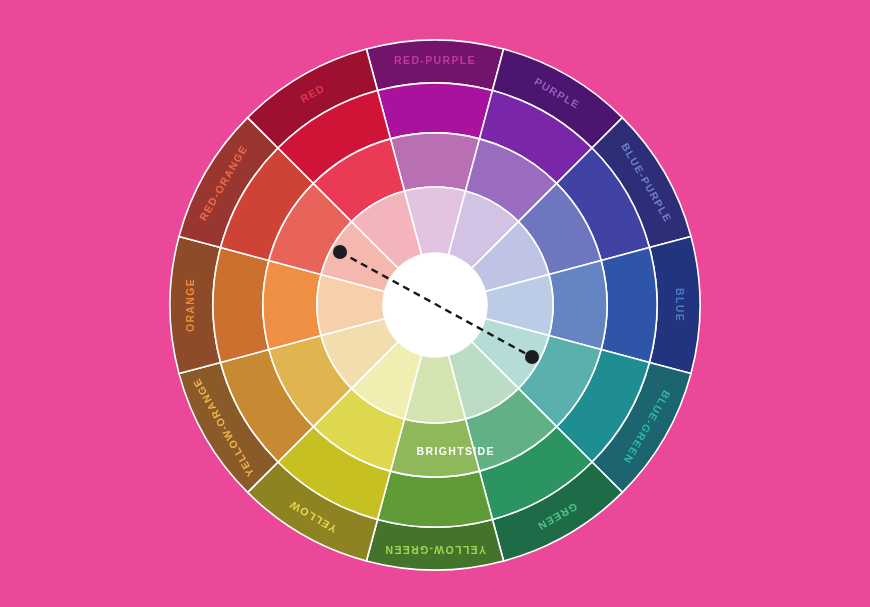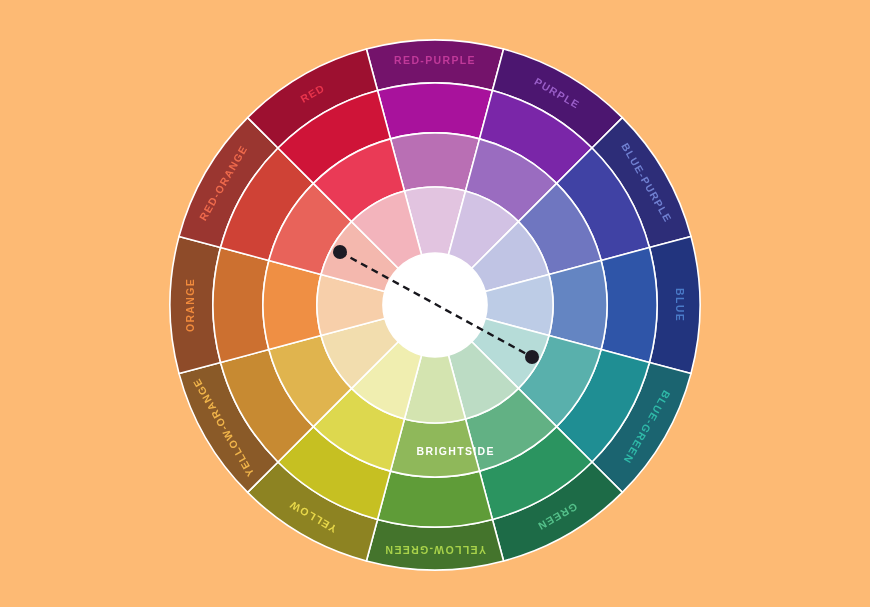--- a/index.html
+++ b/index.html
@@ -10,21 +10,21 @@
   body {
     width: 870px;
     height: 607px;
     overflow: hidden;
     font-family: "Liberation Sans", sans-serif;
   }
   #stage {
     position: relative;
     width: 870px;
     height: 607px;
-    background: #fdba74;
+    background: #ec4899;
   }
   #wheel-svg {
     position: absolute;
     left: 0;
     top: 0;
     width: 870px;
     height: 607px;
     display: block;
   }
   .seg-path {

